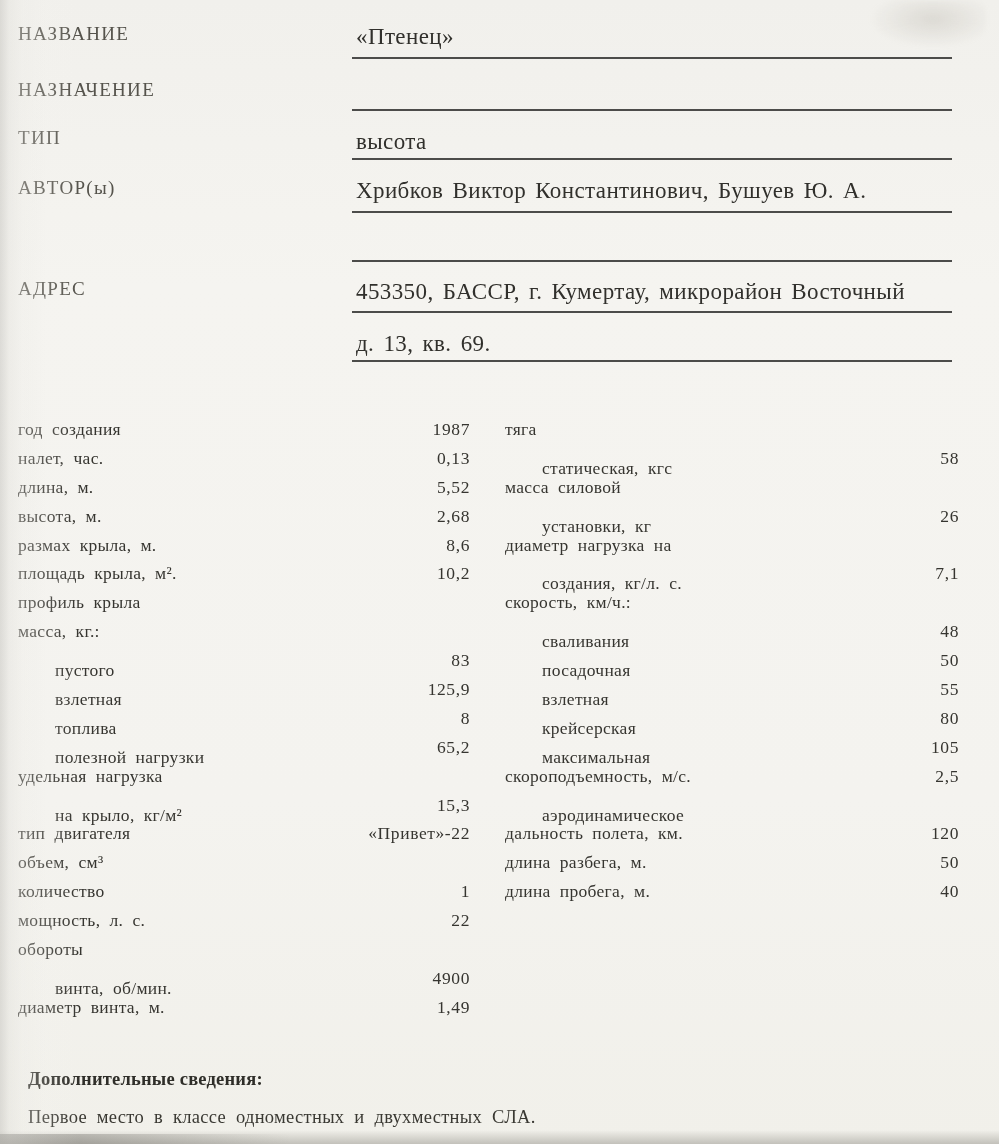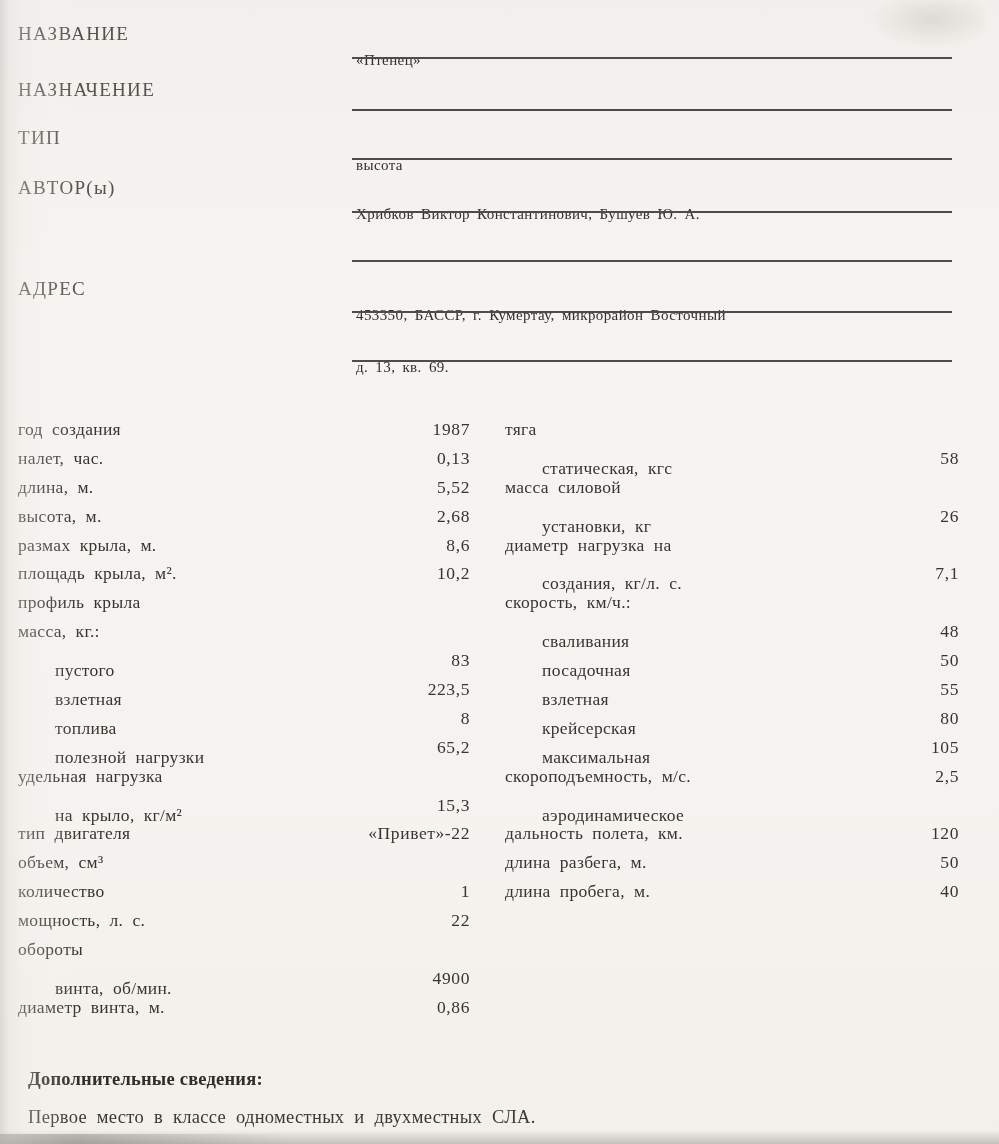--- a/index.html
+++ b/index.html
@@ -43,23 +43,22 @@
   }
 
   
   .flabel {
     position: absolute; left: 18px;
     font-size: 19px; letter-spacing: 1.3px;
     color: #55534c;
   }
   .fvalue {
     position: absolute; left: 356px;
-    font-size: 15px; letter-spacing: 0.4px; word-spacing: 3px;
+    font-size: 23px; letter-spacing: 0.4px; word-spacing: 3px;
     color: #31302c;
-    margin-top: 28px;
   }
   .fline {
     position: absolute; left: 352px; width: 600px; height: 2px;
     background: #4c4c4a;
   }
 
   
   .spec-table { position: absolute; top: 415px; }
   .spec-table.left-col  { left: 18px;  width: 452px; }
   .spec-table.right-col { left: 505px; width: 454px; }
@@ -150,21 +149,21 @@
       <div class="spec-row">
         <span class="spec-label">масса, кг.:</span>
         <span class="spec-value"></span>
       </div>
       <div class="spec-row indent">
         <span class="spec-label">пустого</span>
         <span class="spec-value">83</span>
       </div>
       <div class="spec-row indent">
         <span class="spec-label">взлетная</span>
-        <span class="spec-value">223,5</span>
+        <span class="spec-value">125,9</span>
       </div>
       <div class="spec-row indent">
         <span class="spec-label">топлива</span>
         <span class="spec-value">8</span>
       </div>
       <div class="spec-row indent">
         <span class="spec-label">полезной нагрузки</span>
         <span class="spec-value">65,2</span>
       </div>
       <div class="spec-row">
@@ -194,21 +193,21 @@
       <div class="spec-row">
         <span class="spec-label">обороты</span>
         <span class="spec-value"></span>
       </div>
       <div class="spec-row indent">
         <span class="spec-label">винта, об/мин.</span>
         <span class="spec-value">4900</span>
       </div>
       <div class="spec-row">
         <span class="spec-label">диаметр винта, м.</span>
-        <span class="spec-value">0,86</span>
+        <span class="spec-value">1,49</span>
       </div>
     </div>
   <div class="spec-table right-col" id="spec-right">
       <div class="spec-row">
         <span class="spec-label">тяга</span>
         <span class="spec-value"></span>
       </div>
       <div class="spec-row indent">
         <span class="spec-label">статическая, кгс</span>
         <span class="spec-value">58</span>

